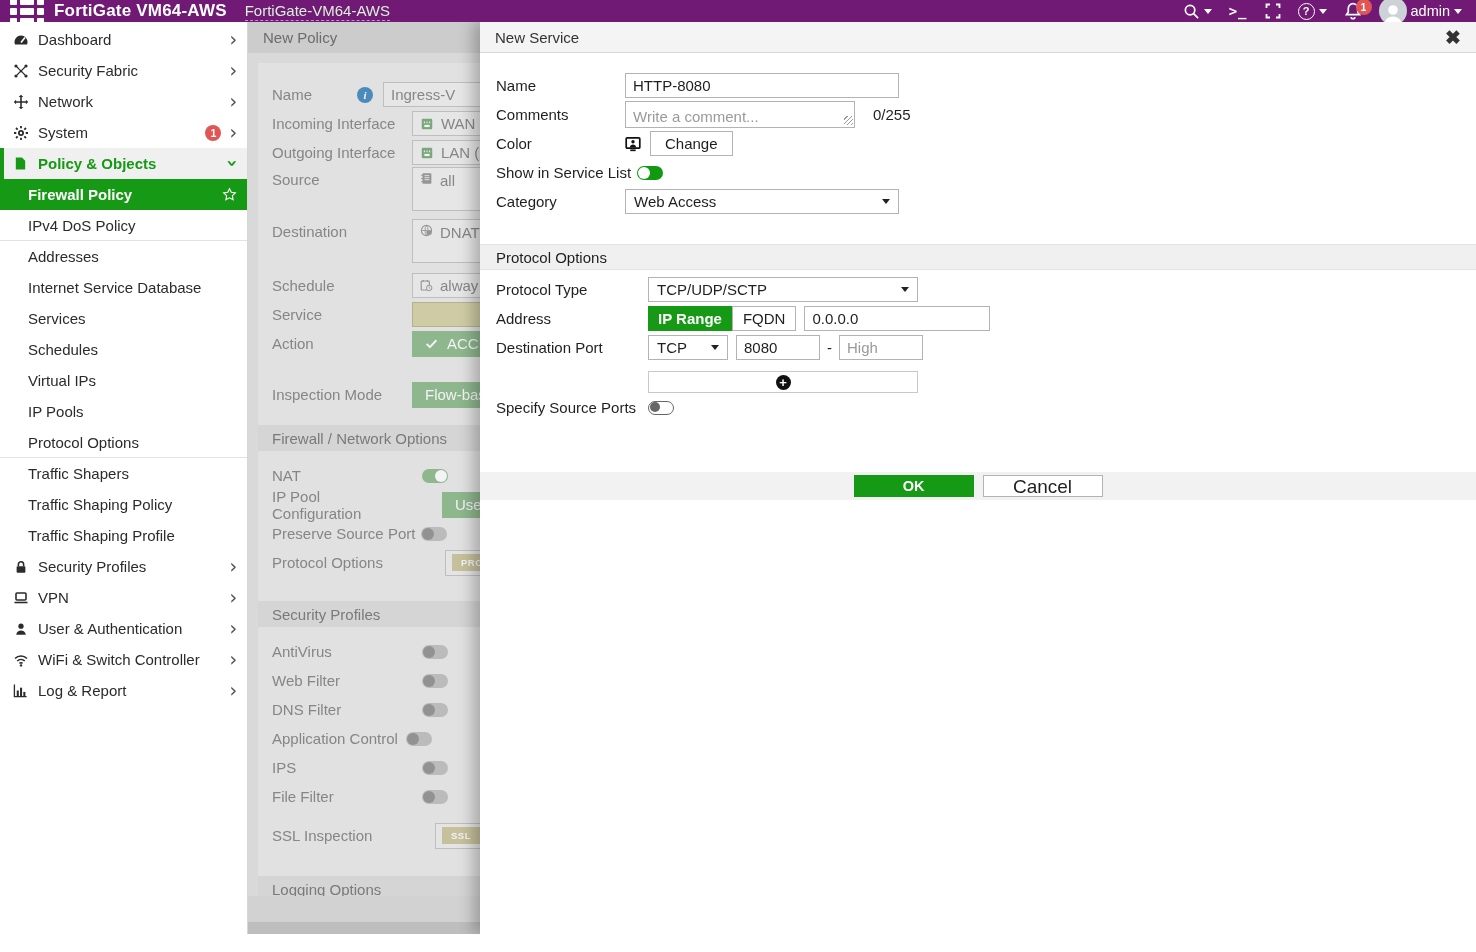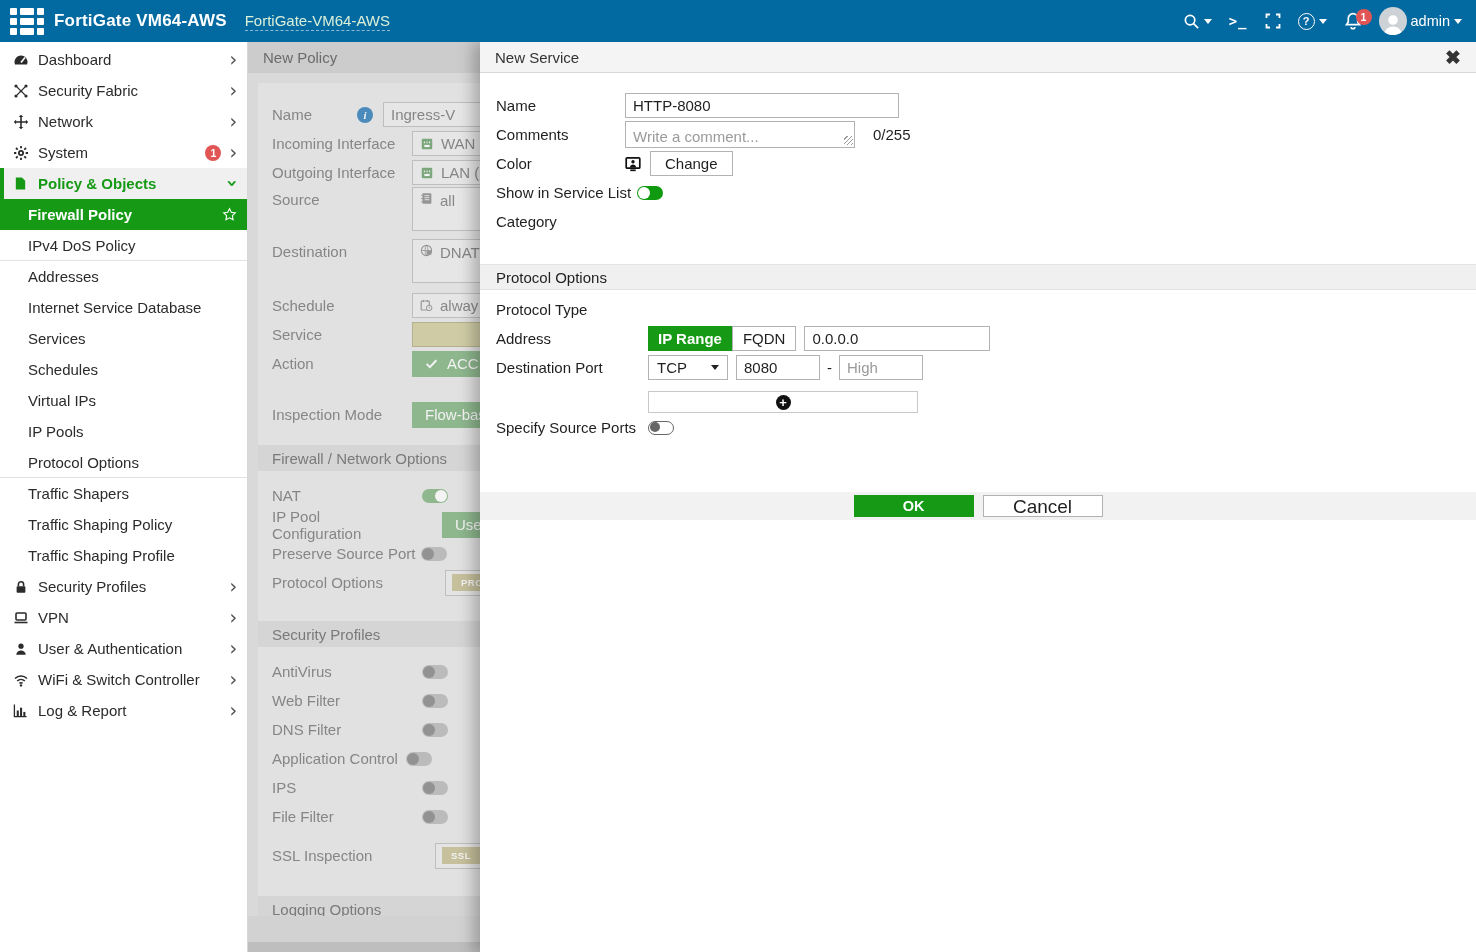--- a/index.html
+++ b/index.html
@@ -1,20 +1,20 @@
 <!DOCTYPE html>
 <html><head>
 <meta charset="utf-8">
 <style>
   *{box-sizing:border-box;margin:0;padding:0}
   html,body{width:1476px;height:952px;overflow:hidden;background:#fff;
     font-family:"Liberation Sans",sans-serif;-webkit-font-smoothing:antialiased}
 
   
-  .topbar{height:42px;background:#0369a1;display:flex;align-items:center;color:#fff;padding:0 14px 0 10px}
+  .topbar{height:22px;background:#701a75;display:flex;align-items:center;color:#fff;padding:0 14px 0 10px}
   .logo-grid{display:grid;grid-template-columns:7px 14px 7px;grid-template-rows:7px 7px 7px;gap:3px;margin-right:10px}
   .logo-grid span{background:#fff;border-radius:1px}
   .product{font-size:17px;font-weight:bold;letter-spacing:.2px;margin-right:18px}
   .hostname{font-size:15px;color:#d9f0d9;border-bottom:1px dashed rgba(255,255,255,.55);padding-bottom:1px;cursor:pointer}
   .tb-right{margin-left:auto;display:flex;align-items:center;gap:17px}
   .tb-btn{display:flex;align-items:center;gap:4px;cursor:pointer;color:#fff}
   .caret{width:0;height:0;border-left:4px solid transparent;border-right:4px solid transparent;border-top:5px solid currentColor;display:inline-block}
   .term{font-family:"DejaVu Sans Mono",monospace;font-size:14px;font-weight:bold;letter-spacing:1px}
   .help-circle{width:17px;height:17px;border:1.6px solid #fff;border-radius:50%;display:flex;align-items:center;justify-content:center;font-size:11px;font-weight:bold}
   .bell-wrap{position:relative;display:flex}
@@ -503,26 +503,34 @@
               </svg>
             </span>
           <button class="btn" style="margin-left:9px">Change</button>
         </div>
         <div class="sd-row">
           <span>Show in Service List</span>
           <span class="toggle tg-on-left" style="margin-left:6px"></span>
         </div>
         <div class="sd-row">
           <span class="sd-label">Category</span>
+          <span class="selectbox w274">
+            <span>Web Access</span>
+            <span class="caret"></span>
+          </span>
         </div>
 
         <div class="sd-section">Protocol Options</div>
 
         <div class="sd-row">
           <span class="sd-label2">Protocol Type</span>
+          <span class="selectbox" style="width:270px">
+            <span>TCP/UDP/SCTP</span>
+            <span class="caret"></span>
+          </span>
         </div>
         <div class="sd-row">
           <span class="sd-label2">Address</span>
           <span class="seg-green">IP Range</span>
           <span class="seg-white">FQDN</span>
           <input class="ipt" style="width: 186px; margin-left: 8px;" value="0.0.0.0">
         </div>
         <div class="sd-row">
           <span class="sd-label2">Destination Port</span>
           <span class="selectbox" style="width:80px">

